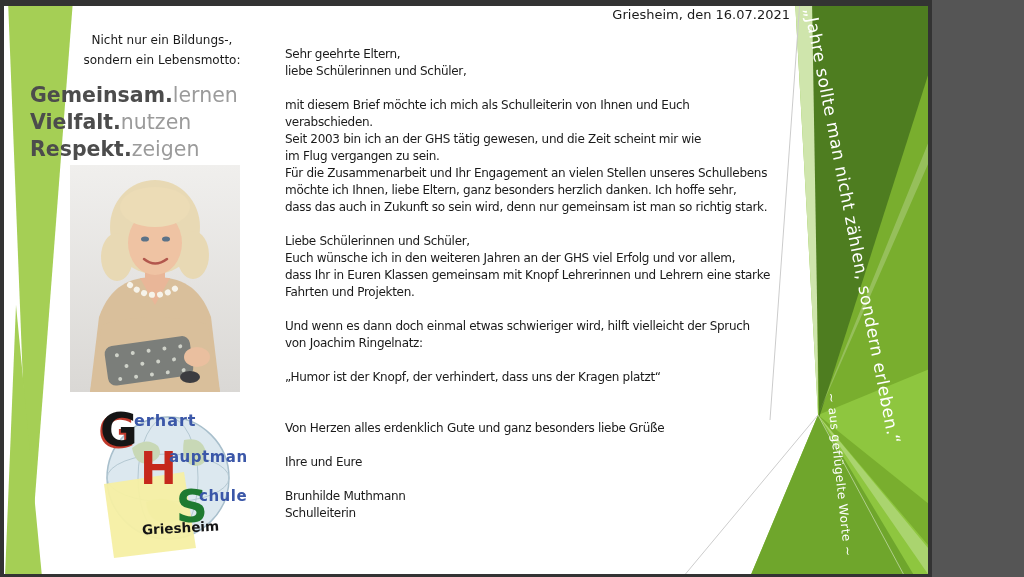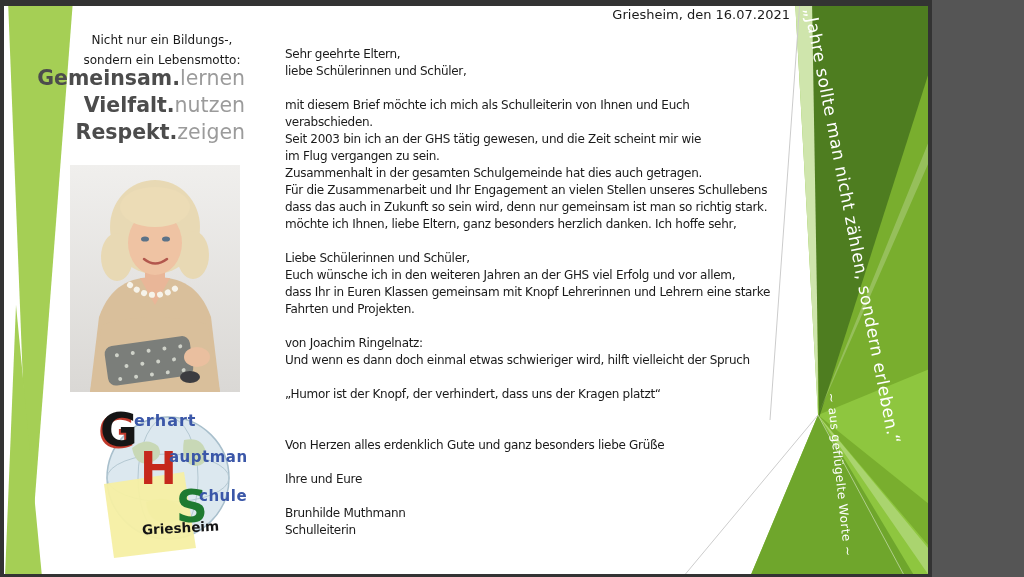--- a/index.html
+++ b/index.html
@@ -19,22 +19,22 @@
   .date-line {
     position:absolute; left:556px; top:7px; width:234px;
     text-align:right; font-size:13px; z-index:10;
   }
 
   .motto-intro {
     position:absolute; left:62px; top:30px; width:200px;
     text-align:center; font-size:12px; line-height:20px; z-index:10;
   }
   .motto-logo {
-    position:absolute; left:30px; top:65px; width:215px;
-    text-align:right; z-index:10;
+    position:absolute; left:30px; top:82px; width:215px;
+    text-align:left; z-index:10;
   }
   .motto-row { height:27px; font-size:20.5px; line-height:27px; white-space:nowrap; }
   .motto-strong { font-weight:bold; color:#4c4c4c; }
   .motto-light  { color:#9b9b9b; }
 
   .photo { position:absolute; left:70px; top:165px; width:170px; height:227px; z-index:10; }
   .school-logo { position:absolute; left:92px; top:398px; width:155px; height:165px; z-index:10; }
 
   .letter-body {
     position:absolute; left:285px; top:46px; width:565px; z-index:10;
@@ -160,32 +160,31 @@
   </svg>
 
   <div class="letter-body">
       <div class="letter-line">Sehr geehrte Eltern,</div>
       <div class="letter-line">liebe Schülerinnen und Schüler,</div>
       <div class="letter-line">&nbsp;</div>
       <div class="letter-line">mit diesem Brief möchte ich mich als Schulleiterin von Ihnen und Euch</div>
       <div class="letter-line">verabschieden.</div>
       <div class="letter-line">Seit 2003 bin ich an der GHS tätig gewesen, und die Zeit scheint mir wie</div>
       <div class="letter-line">im Flug vergangen zu sein.</div>
-      <div class="letter-line">Zusammenhalt in der gesamten Schulgemeinde hat dies auch getragen.</div>
       <div class="letter-line">Für die Zusammenarbeit und Ihr Engagement an vielen Stellen unseres Schullebens</div>
+      <div class="letter-line">möchte ich Ihnen, liebe Eltern, ganz besonders herzlich danken. Ich hoffe sehr,</div>
       <div class="letter-line">dass das auch in Zukunft so sein wird, denn nur gemeinsam ist man so richtig stark.</div>
-      <div class="letter-line">möchte ich Ihnen, liebe Eltern, ganz besonders herzlich danken. Ich hoffe sehr,</div>
       <div class="letter-line">&nbsp;</div>
       <div class="letter-line">Liebe Schülerinnen und Schüler,</div>
       <div class="letter-line">Euch wünsche ich in den weiteren Jahren an der GHS viel Erfolg und vor allem,</div>
       <div class="letter-line">dass Ihr in Euren Klassen gemeinsam mit Knopf Lehrerinnen und Lehrern eine starke</div>
       <div class="letter-line">Fahrten und Projekten.</div>
       <div class="letter-line">&nbsp;</div>
+      <div class="letter-line">Und wenn es dann doch einmal etwas schwieriger wird, hilft vielleicht der Spruch</div>
       <div class="letter-line">von Joachim Ringelnatz:</div>
-      <div class="letter-line">Und wenn es dann doch einmal etwas schwieriger wird, hilft vielleicht der Spruch</div>
       <div class="letter-line">&nbsp;</div>
       <div class="letter-line">„Humor ist der Knopf, der verhindert, dass uns der Kragen platzt“</div>
       <div class="letter-line">&nbsp;</div>
       <div class="letter-line">&nbsp;</div>
       <div class="letter-line">Von Herzen alles erdenklich Gute und ganz besonders liebe Grüße</div>
       <div class="letter-line">&nbsp;</div>
       <div class="letter-line">Ihre und Eure</div>
       <div class="letter-line">&nbsp;</div>
       <div class="letter-line">Brunhilde Muthmann</div>
       <div class="letter-line">Schulleiterin</div>

